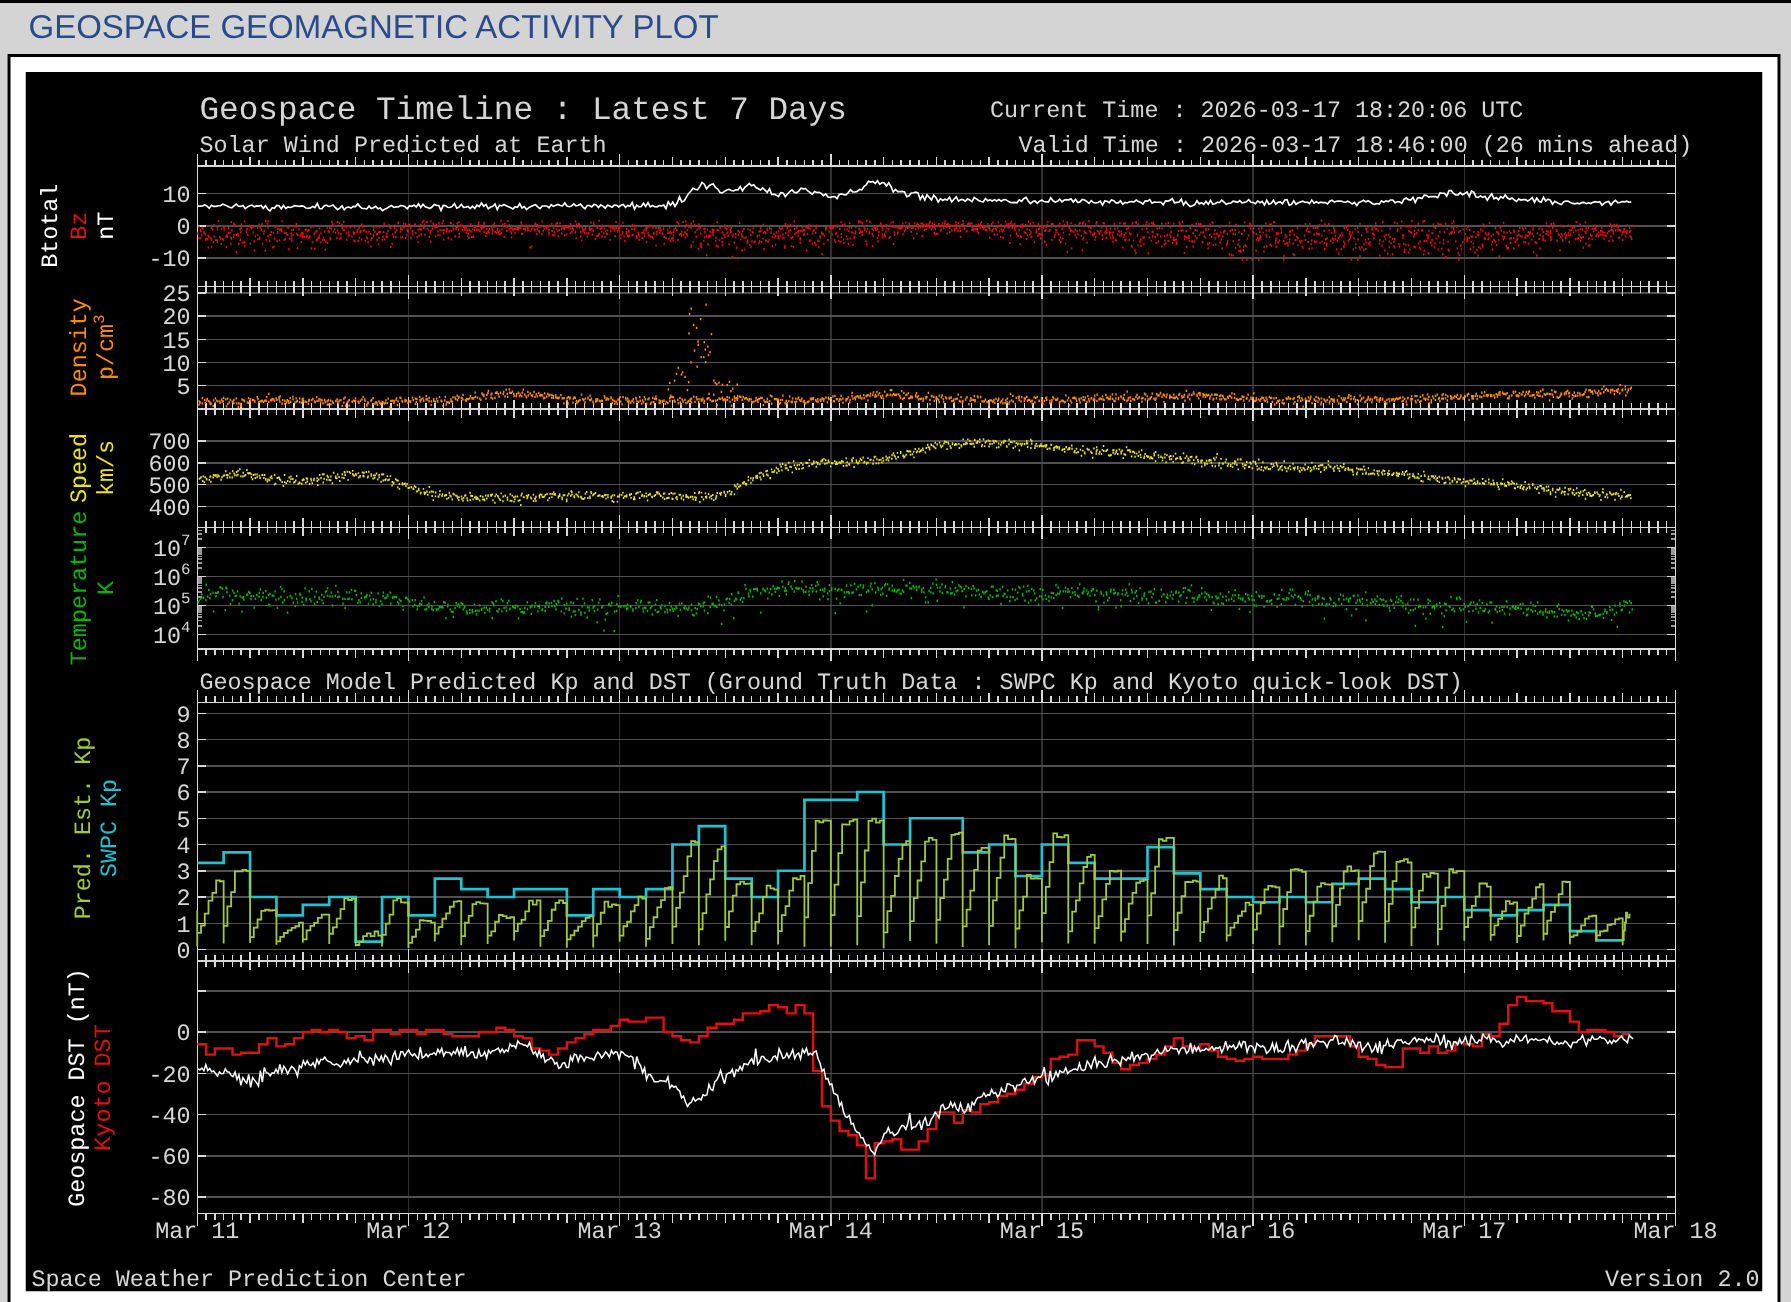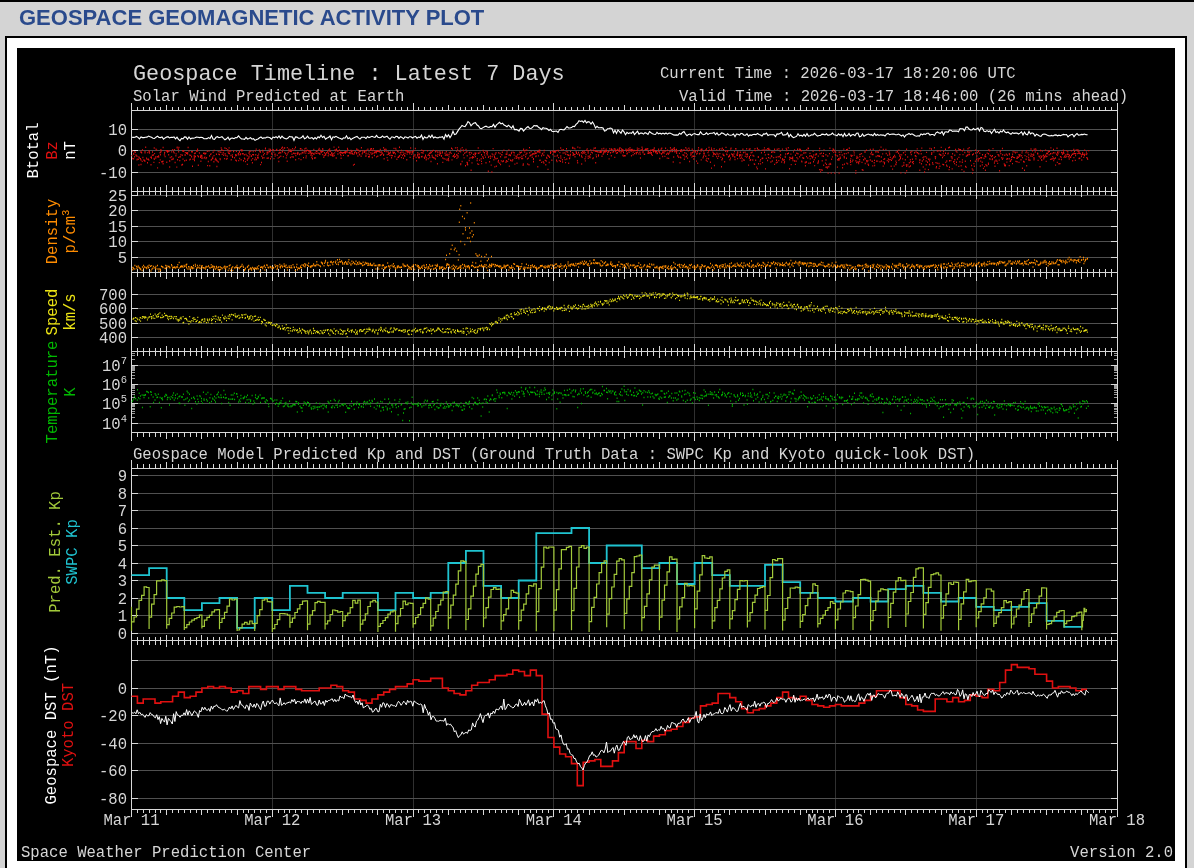--- a/index.html
+++ b/index.html
@@ -1,15 +1,15 @@
 <!DOCTYPE html>
 <html><head><meta charset="utf-8"><style>
 html,body{margin:0;padding:0;background:#d4d4d4;width:1194px;height:868px;overflow:hidden}
 #topline{position:absolute;left:0;top:0;width:1194px;height:2px;background:#000}
-#hdr{position:absolute;left:19px;top:5px;font-family:"Liberation Sans",sans-serif;font-weight:bold;font-size:22px;color:#2a4a8c}
+#hdr{position:absolute;left:19px;top:5px;font-family:"Liberation Sans",sans-serif;font-weight:normal;font-size:22px;color:#2a4a8c}
 #box{position:absolute;left:5px;top:36px;width:1177.5px;height:840px;background:#fff;border:2px solid #000}
 svg{position:absolute;left:17px;top:48px}
 text{font-family:"Liberation Mono",monospace}
 </style></head><body>
 <div id="topline"></div>
 <div id="hdr">GEOSPACE GEOMAGNETIC ACTIVITY PLOT</div>
 <div id="box"></div>
 <svg width="1158" height="813" viewBox="17 48 1158 813">
 <rect x="17" y="48" width="1158" height="813" fill="#000"></rect>
 <path d="M272.3 110.5V191M413.1 110.5V191M553.9 110.5V191M694.6 110.5V191M835.4 110.5V191M976.2 110.5V191M272.3 191V272.5M413.1 191V272.5M553.9 191V272.5M694.6 191V272.5M835.4 191V272.5M976.2 191V272.5M272.3 272.5V351.5M413.1 272.5V351.5M553.9 272.5V351.5M694.6 272.5V351.5M835.4 272.5V351.5M976.2 272.5V351.5M272.3 351.5V432.5M413.1 351.5V432.5M553.9 351.5V432.5M694.6 351.5V432.5M835.4 351.5V432.5M976.2 351.5V432.5M272.3 468.3V640.5M413.1 468.3V640.5M553.9 468.3V640.5M694.6 468.3V640.5M835.4 468.3V640.5M976.2 468.3V640.5M272.3 640.5V809M413.1 640.5V809M553.9 640.5V809M694.6 640.5V809M835.4 640.5V809M976.2 640.5V809" stroke="#303030" fill="none" shape-rendering="crispEdges"></path>

